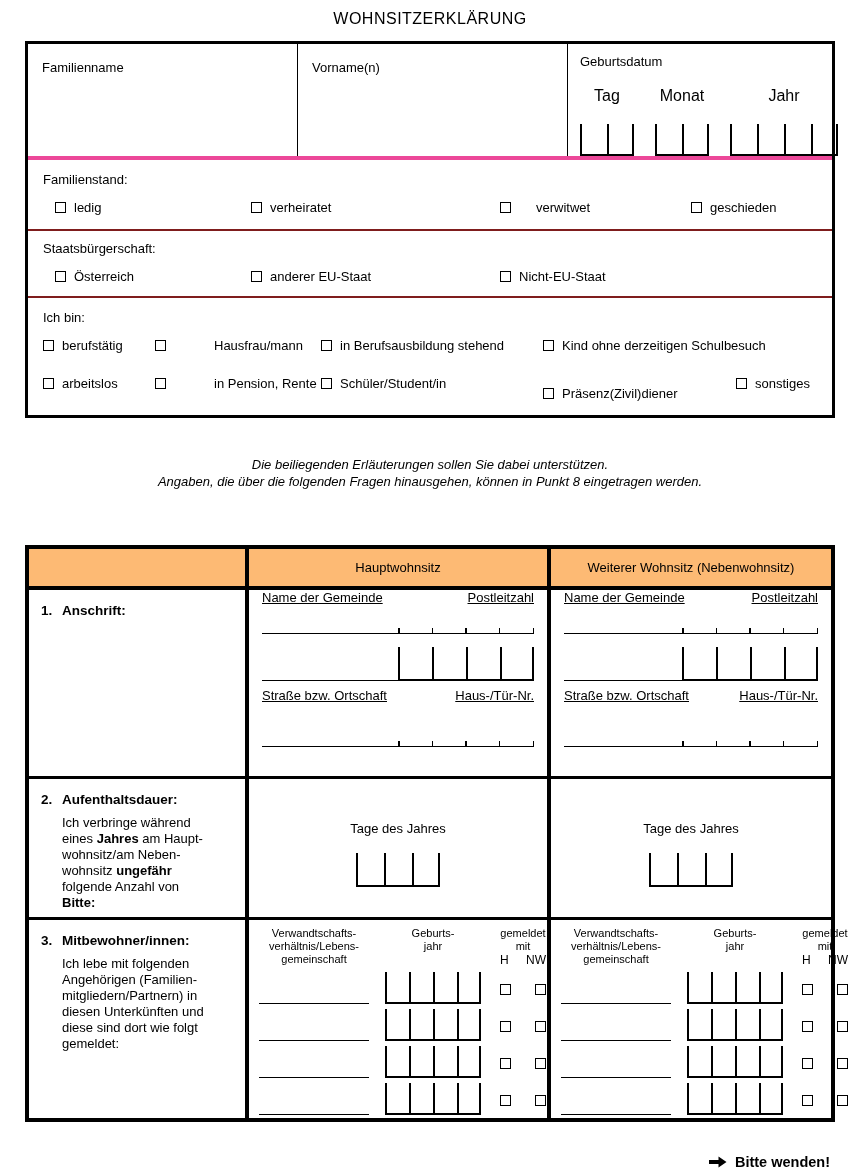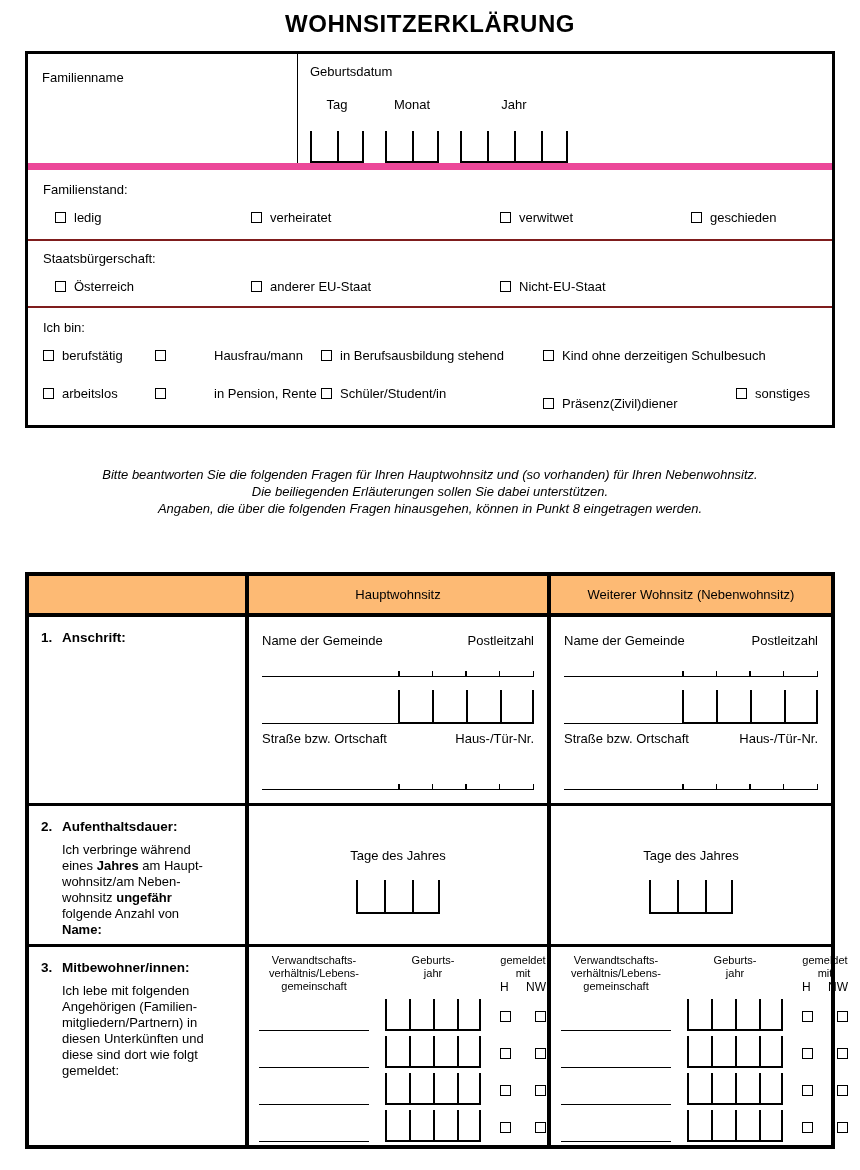--- a/index.html
+++ b/index.html
@@ -2,47 +2,47 @@
 <html><head>
 <meta charset="utf-8">
 <style>
   * { box-sizing: border-box; margin: 0; padding: 0; }
   html, body { background: #fff; }
   .page {
     width: 860px; height: 1170px; margin: 0 auto; background: #fff;
     font-family: "Liberation Sans", sans-serif; color: #000; position: relative;
     overflow: hidden;
   }
-  .title { text-align: center; font-weight: bold; font-size: 24px; letter-spacing: .5px; padding-top: 10px; }
+  .title { text-align: center; font-weight: normal; font-size: 16px; letter-spacing: .5px; padding-top: 10px; }
 
   
   .cb { width: 11px; height: 11px; border: 1.5px solid #000; display: inline-block; flex: none; margin-right: 8px; background: #fff; }
   .opt { display: flex; align-items: center; font-size: 13px; }
   .comb { display: inline-flex; border-bottom: 2px solid #000; }
   .cc { border-left: 2px solid #000; height: 30px; width: 27px; }
   .cc:last-child { border-right: 2px solid #000; }
   .wline { height: 0; border-bottom: 1.5px solid #000; position: relative; }
   .ticks { position: absolute; right: 0; bottom: 0; width: 136px; height: 5px; display: flex; justify-content: space-between; }
   .tick { width: 1.5px; height: 5px; background: #000; }
 
   
   .t1 { margin: 13px 25px 0; border: 3px solid #000; }
-  .t1-r1 { display: grid; grid-template-columns: 270px 270px 1fr; min-height: 102px; border-bottom: 7px solid #ec4899; }
+  .t1-r1 { display: grid; grid-template-columns: 270px 270px 1fr; min-height: 102px; border-bottom: 4px solid #ec4899; }
   .t1-r1 .c { border-right: 1.5px solid #000; padding: 16px 0 0 14px; font-size: 13px; }
   .t1-r1 .c:last-child { border-right: none; }
   .gd-cell { padding: 10px 0 0 12px !important; }
   .gd-groups { display: flex; margin-top: 2px; }
   .gd-group { display: flex; flex-direction: column; align-items: center; margin-right: 21px; }
-  .gd-label { font-size: 13px; margin: 16px 0 19px; }
+  .gd-label { font-size: 16px; margin: 16px 0 19px; }
   .t1-sec { border-bottom: 2px solid #7f1d1d; font-size: 13px; }
   .t1-r2 { min-height: 71px; padding: 12px 0 12px 15px; }
   .t1-r3 { min-height: 60px; padding: 10px 0 12px 15px; }
   .t1-r4 { min-height: 100px; padding: 12px 0 14px 15px; border-bottom: none; }
   .optrow { display: flex; margin-top: 13px; }
-  .w208 { width: 208px; padding-left: 12px; } .w249 { width: 249px; } .w191 { width: 191px; }
+  .w208 { width: 208px; padding-left: 12px; } .w249 { width: 249px; } .w191 { width: 191px; gap: 17px; }
   .w112 { width: 112px; } .w166 { width: 166px; gap: 40px; } .w222 { width: 222px; } .w193 { width: 193px; margin-top: 20px; }
 
   
   .intro { margin-top: 38px; text-align: center; font-style: italic; font-size: 13px; line-height: 17px; }
 
   
   .t2 { margin: 55px 25px 0; border: 4px solid #000; font-size: 13px; }
   .t2-grid { display: grid; grid-template-columns: 220px 302px 1fr; }
   .t2-grid > div { border-right: 4px solid #000; }
   .t2-grid > div:last-child { border-right: none; }
@@ -53,21 +53,21 @@
   .row-anschrift > div { min-height: 186px; }
   .row-aufenthalt > div { min-height: 138px; }
   .row-mitbewohner > div { min-height: 198px; }
 
   .lc { padding: 13px 6px 0 12px; }
   .numline { display: flex; font-weight: bold; font-size: 13.5px; }
   .num { width: 21px; flex: none; }
   .lc .body { margin: 8px 0 0 21px; line-height: 16px; font-size: 13px; }
   .lc .legend { margin: 14px 0 0 21px; line-height: 16px; font-size: 13px; }
 
-  .addr { padding: 16px 13px 0; }
+  .addr { padding: 0 13px 0; text-decoration: underline; }
   .addr-labels { display: flex; justify-content: space-between; }
   .line1 { margin-top: 28px; }
   .plz-row { display: flex; align-items: flex-end; height: 47px; }
   .plz-left { flex: 1; align-self: stretch; border-bottom: 1.5px solid #000; }
   .comb.plz .cc { width: 34px; height: 32px; }
   .addr-labels2 { margin-top: 7px; }
   .line3 { margin-top: 43px; }
 
   .tage-cell { text-align: center; padding-top: 42px; }
   .comb.tage { margin-top: 17px; }
@@ -96,20 +96,23 @@
 
 <div class="page">
 
   <div class="title">WOHNSITZERKLÄRUNG</div>
 
   <div class="t1">
     <div class="t1-r1">
       <div class="c">
         <span>Familienname</span>
       </div>
+      <div class="c">
+        <span>Vorname(n)</span>
+      </div>
       <div class="c gd-cell">
         <span>Geburtsdatum</span>
         <div class="gd-groups">
           <div class="gd-group">
             <div class="gd-label">Tag</div>
             <span class="comb">
               <span class="cc"></span>
                 <span class="cc"></span>
             </span>
           </div>
@@ -212,21 +215,20 @@
           </span>
         <span class="opt">
             <span class="cb"></span>
             <span>sonstiges</span>
           </span>
       </div>
     </div>
   </div>
 
   <div class="intro">
-    <div>Bitte beantworten Sie die folgenden Fragen für Ihren Hauptwohnsitz und (so vorhanden) für Ihren Nebenwohnsitz.</div>
     <div>Die beiliegenden Erläuterungen sollen Sie dabei unterstützen.</div>
     <div>Angaben, die über die folgenden Fragen hinausgehen, können in Punkt 8 eingetragen werden.</div>
   </div>
 
   <div class="t2">
 
     <div class="t2-grid t2-header">
       <div></div>
       <div>Hauptwohnsitz</div>
       <div>Weiterer Wohnsitz (Nebenwohnsitz)</div>
@@ -322,21 +324,21 @@
         <div class="numline">
           <span class="num">2.</span>
           <span>Aufenthaltsdauer:</span>
         </div>
         <div class="body">
           <div><span>Ich verbringe während</span></div>
           <div><span>eines </span><b>Jahres</b><span> am Haupt-</span></div>
           <div><span>wohnsitz/am Neben-</span></div>
           <div><span>wohnsitz </span><b>ungefähr</b></div>
           <div><span>folgende Anzahl von</span></div>
-          <div><b>Name:</b></div>
+          <div><b>Bitte:</b></div>
         </div>
       </div>
 
       <div class="tage-cell">
         <div>Tage des Jahres</div>
         <span class="comb tage">
           <span class="cc"></span>
             <span class="cc"></span>
             <span class="cc"></span>
         </span>

